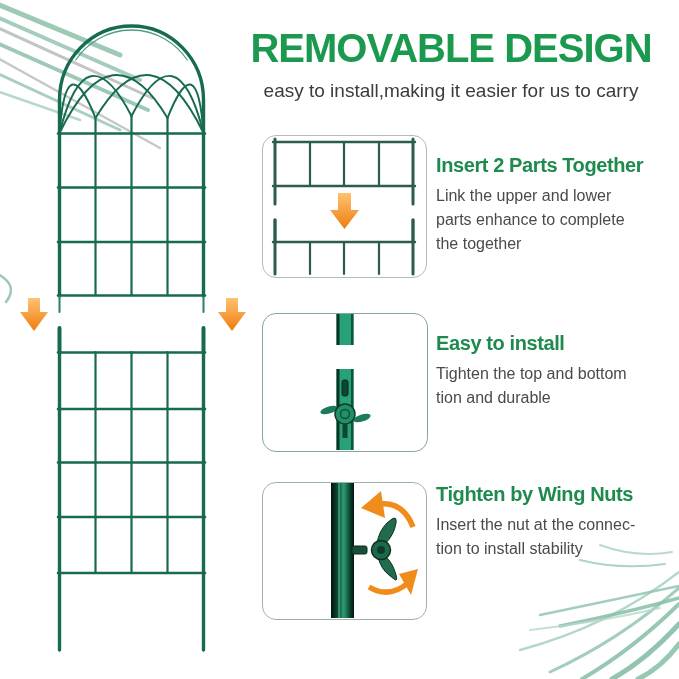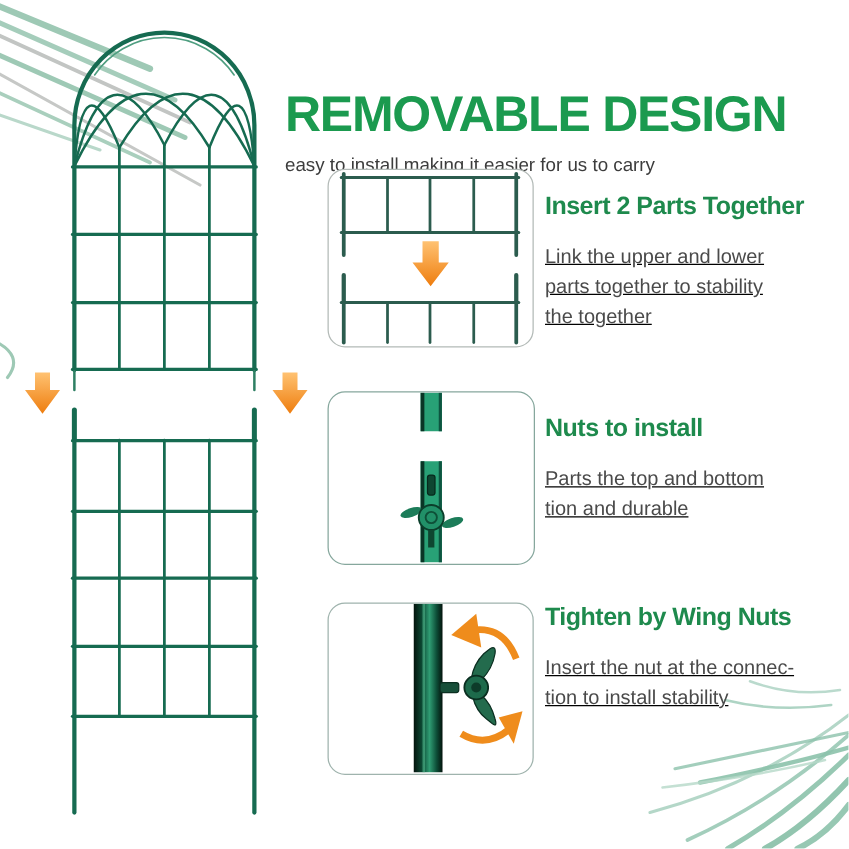--- a/index.html
+++ b/index.html
@@ -2,46 +2,46 @@
 <html><head>
 <meta charset="utf-8">
 <style>
   html,body{margin:0;padding:0;background:#ffffff;}
   .stage{
     position:relative;width:679px;height:679px;background:#ffffff;overflow:hidden;
     font-family:"Liberation Sans", sans-serif;
   }
   .abs{position:absolute;}
   
-  .header{left:228px;top:27px;width:446px;text-align:left;margin-top:44px;}
+  .header{left:228px;top:27px;width:446px;text-align:center;}
   .title{
     margin:0;font-size:40px;font-weight:800;letter-spacing:-1px;
     color:#1b9a4f;line-height:1.05;white-space:nowrap;
   }
   .subtitle{
-    margin-top:11px;font-size:15px;color:#3c3c3c;white-space:nowrap;
+    margin-top:11px;font-size:19px;color:#3c3c3c;white-space:nowrap;
   }
   
   .thumb{
     background:#fff;border:1.5px solid #9fb3ad;border-radius:14px;
     box-sizing:border-box;overflow:hidden;
   }
   .thumb-1{left:262px;top:135px;width:165px;height:143px;border-color:#b3bab7;}
   .thumb-2{left:262px;top:313px;width:166px;height:139px;border-color:#86a79d;}
   .thumb-3{left:262px;top:482px;width:165px;height:138px;border-color:#9fb3ad;}
   
   .copy{left:436px;width:243px;}
   .copy-1{top:153px;}
   .copy-2{top:331px;}
   .copy-3{top:482px;}
   .copy h2{
     margin:0;font-size:20px;font-weight:700;color:#1e8a4d;
     letter-spacing:-0.4px;white-space:nowrap;line-height:1.2;
   }
-  .copy .body{margin-top:17px;text-decoration:underline;}
+  .copy .body{margin-top:7px;}
   .copy .body div{
     font-size:16px;color:#4a4a4a;line-height:24px;white-space:nowrap;
   }
 </style>
 </head>
 <body>
 
 <div class="stage">
 
   <svg width="0" height="0" style="position:absolute" aria-hidden="true">
@@ -222,29 +222,29 @@
         <path d="M106,104 Q126,116 145,100" fill="none" stroke="#ef8c1c" stroke-width="5.5"></path>
         <path d="M155,86 L136,91 L148,112 Z" fill="#ef8c1c"></path>
       </g>
     </svg>
   </div>
 
   <div class="abs copy copy-1">
     <h2>Insert 2 Parts Together</h2>
     <div class="body">
       <div>Link the upper and lower</div>
-      <div>parts together to stability</div>
+      <div>parts enhance to complete</div>
       <div>the together</div>
     </div>
   </div>
 
   <div class="abs copy copy-2">
-    <h2>Nuts to install</h2>
+    <h2>Easy to install</h2>
     <div class="body">
-      <div>Parts the top and bottom</div>
+      <div>Tighten the top and bottom</div>
       <div>tion and durable</div>
     </div>
   </div>
 
   <div class="abs copy copy-3">
     <h2>Tighten by Wing Nuts</h2>
     <div class="body">
       <div>Insert the nut at the connec-</div>
       <div>tion to install stability</div>
     </div>

